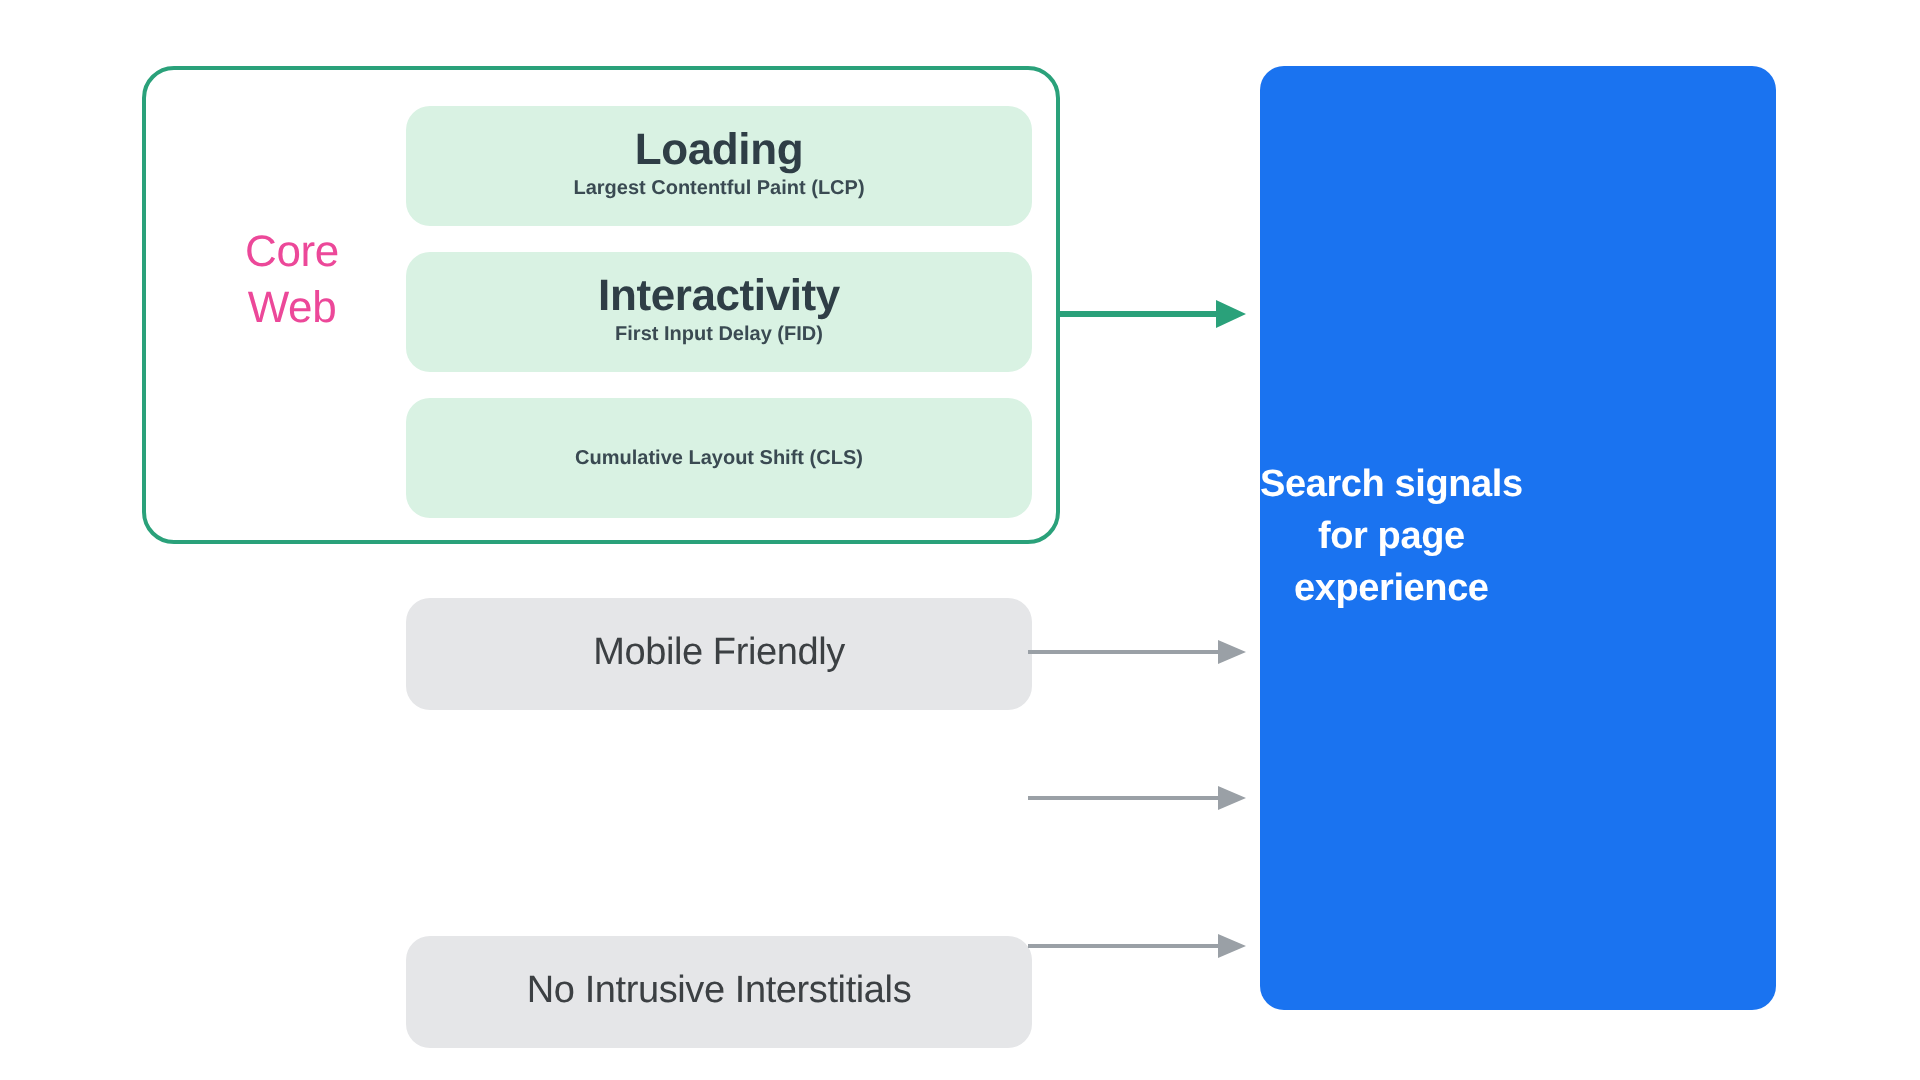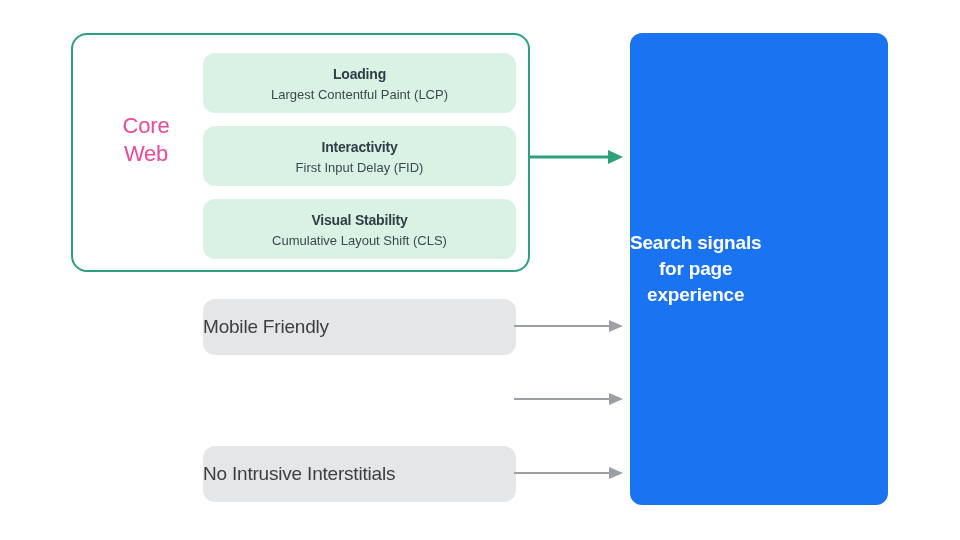--- a/index.html
+++ b/index.html
@@ -58,50 +58,50 @@
     flex-direction: column;
     align-items: center;
     justify-content: center;
     box-sizing: border-box;
   }
   .vital-card-0 { top: 53px; }
   .vital-card-1 { top: 126px; }
   .vital-card-2 { top: 199px; }
 
   .vital-title {
-    font-size: 14px;
+    font-size: 22px;
     font-weight: bold;
     color: #2f3e46;
     line-height: 23px;
     letter-spacing: -0.2px;
   }
   .vital-subtitle {
-    font-size: 13px;
-    font-weight: normal;
+    font-size: 10px;
+    font-weight: bold;
     color: #3a4a52;
     line-height: 16px;
     margin-top: 1px;
   }
 
   
   .signal-card {
     position: absolute;
     left: 203px;
     width: 313px;
     height: 56px;
     background: #e5e6e8;
     border-radius: 12px;
     display: flex;
     align-items: center;
-    justify-content: flex-start;
+    justify-content: center;
     box-sizing: border-box;
   }
   .signal-card-0 { top: 299px; }
   .signal-card-1 { top: 372px; }
-  .signal-card-2 { top: 446px; }
+  .signal-card-2 { top: 468px; }
 
   .signal-label {
     font-size: 19px;
     font-weight: normal;
     color: #3c4043;
     letter-spacing: -0.2px;
   }
 
   
   .outcome-panel {
@@ -153,21 +153,20 @@
     <span class="vital-title">Loading</span>
     <span class="vital-subtitle">Largest Contentful Paint (LCP)</span>
   </div>
 
   <div class="vital-card vital-card-1">
     <span class="vital-title">Interactivity</span>
     <span class="vital-subtitle">First Input Delay (FID)</span>
   </div>
 
   <div class="vital-card vital-card-2">
-    <span class="vital-title">Visual Stability</span>
     <span class="vital-subtitle">Cumulative Layout Shift (CLS)</span>
   </div>
 
   <div class="signal-card signal-card-0">
     <span class="signal-label">Mobile Friendly</span>
   </div>
   <div class="signal-card signal-card-2">
     <span class="signal-label">No Intrusive Interstitials</span>
   </div>
 

